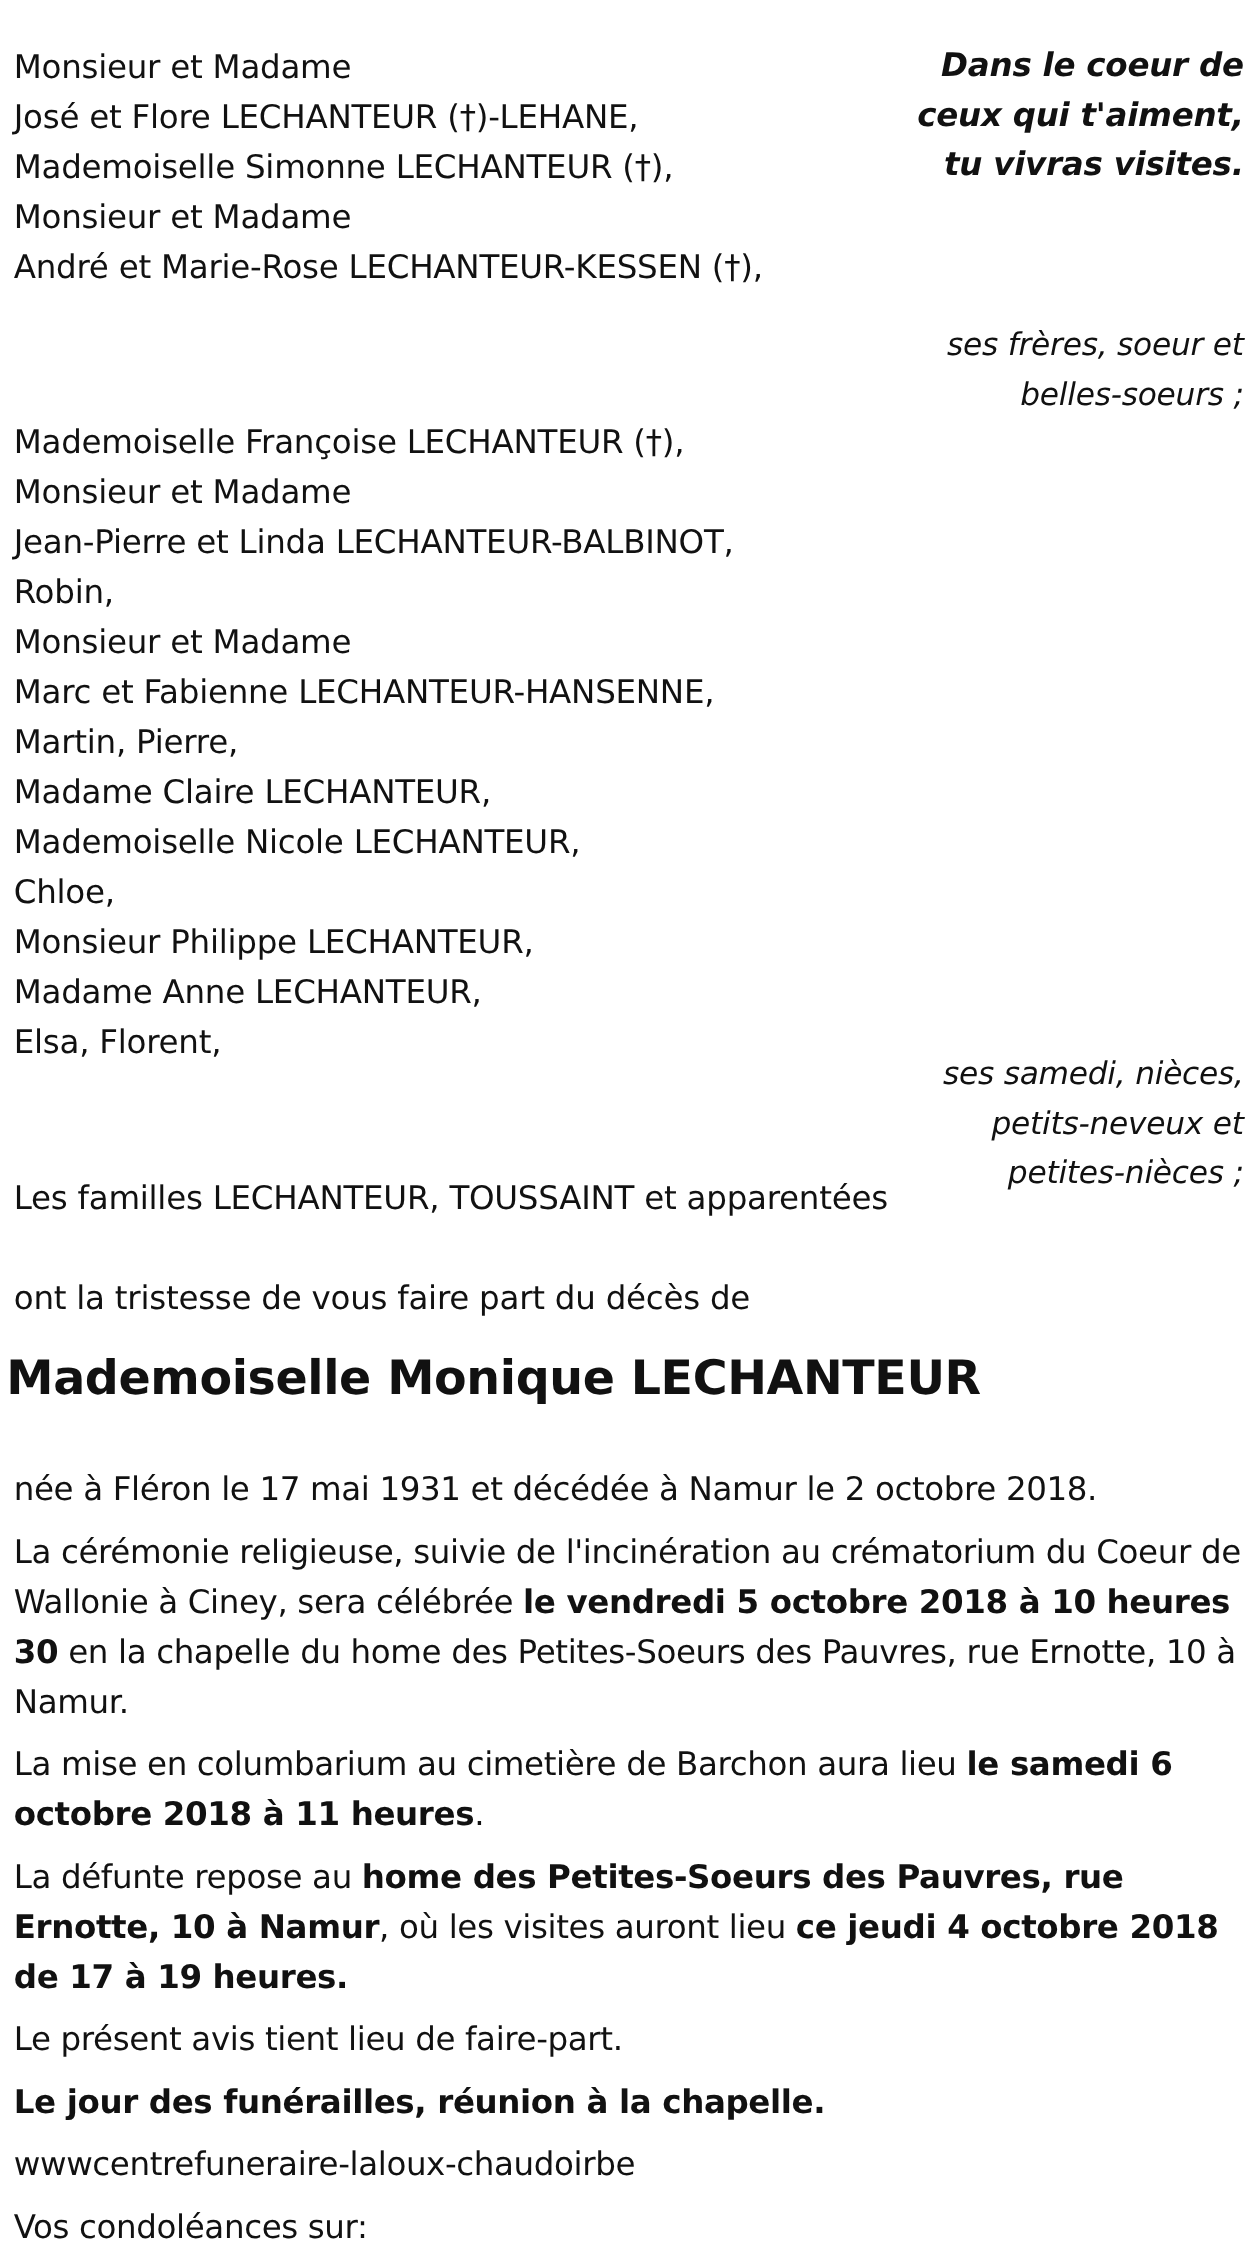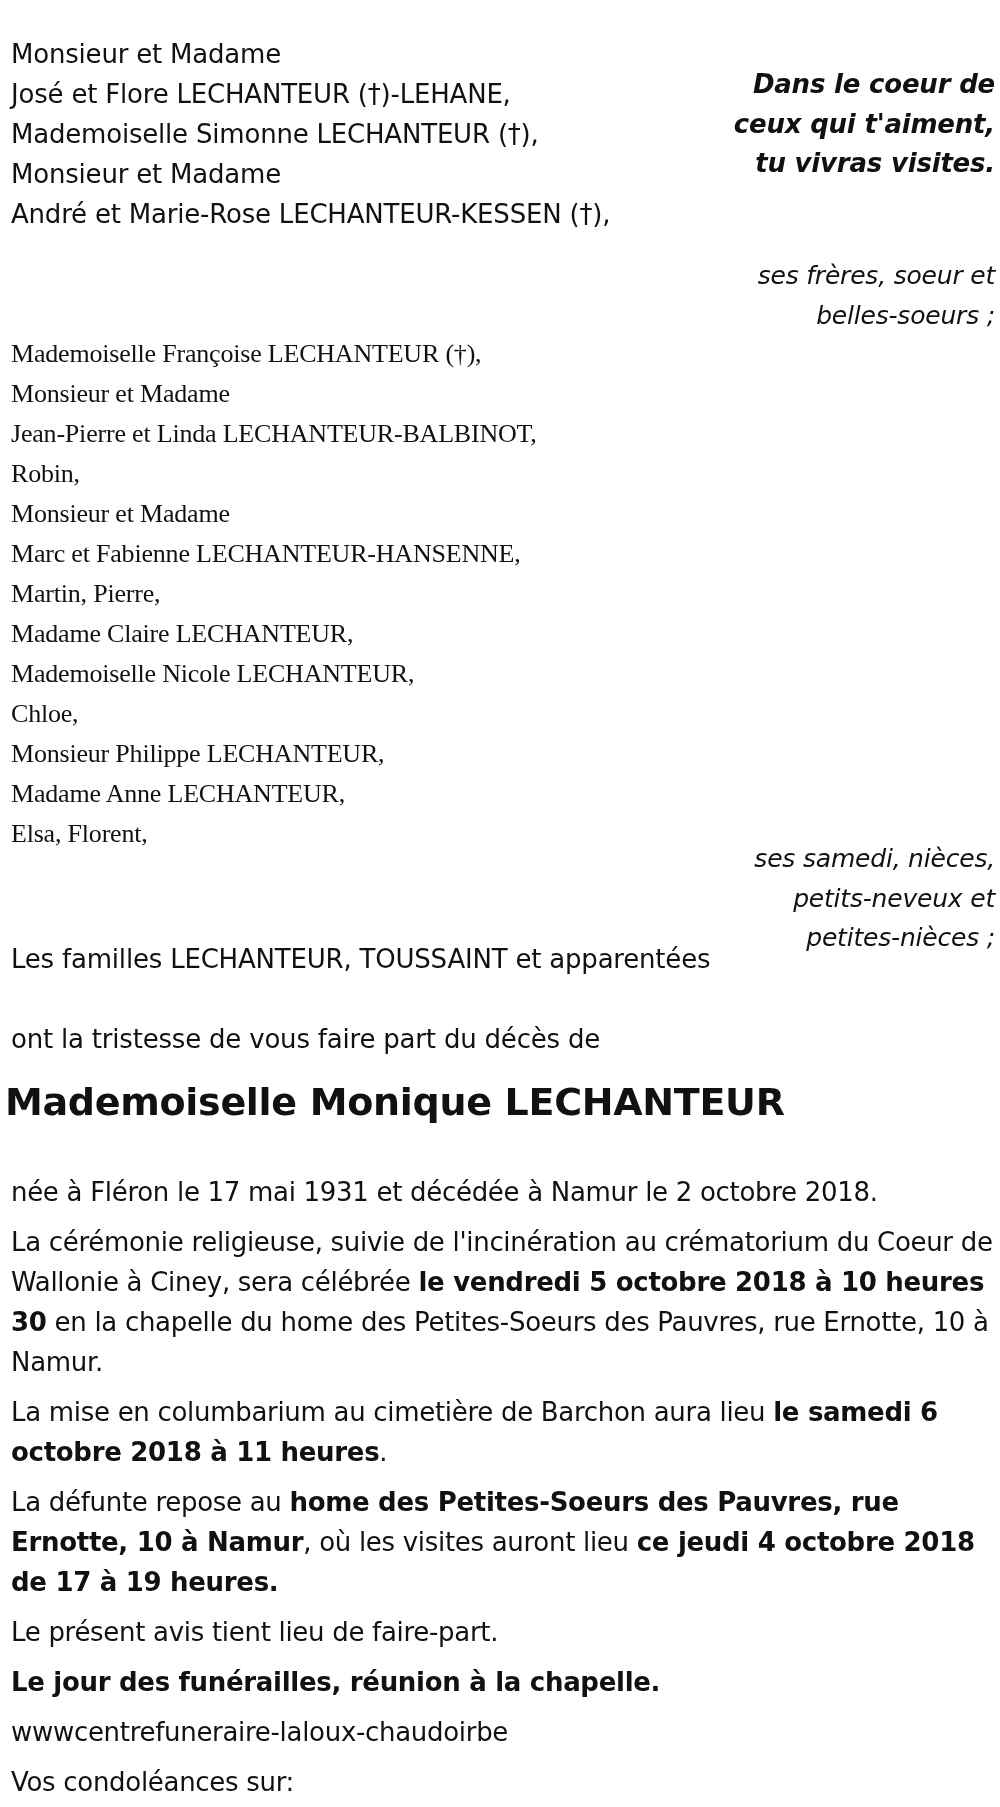--- a/index.html
+++ b/index.html
@@ -22,39 +22,39 @@
   }
   .body-text { position: absolute; left: 11px; top: 1172px; width: 985px; line-height: 40px; letter-spacing: -0.3px; }
   .body-text p { margin: 0 0 10px 0; }
   b { font-weight: bold; }
 </style>
 </head>
 <body>
 
 <div class="top">
 
-  <div class="right quote" style="top:0px;margin-top:31px;">
+  <div class="right quote" style="top:0px;">
     <span class="line">Dans le coeur de</span>
     <span class="line">ceux qui t'aiment,</span>
     <span class="line">tu vivras visites.</span>
   </div>
 
   <div class="left" style="top:0px;">
     <span class="line">Monsieur et Madame</span>
     <span class="line">José et Flore LECHANTEUR (†)-LEHANE,</span>
     <span class="line">Mademoiselle Simonne LECHANTEUR (†),</span>
     <span class="line">Monsieur et Madame</span>
     <span class="line">André et Marie-Rose LECHANTEUR-KESSEN (†),</span>
   </div>
   <div class="right" style="top:222px;">
     <span class="line">ses frères, soeur et</span>
     <span class="line">belles-soeurs ;</span>
   </div>
 
-  <div class="left" style="top:300px;font-family:Liberation Serif, serif;">
+  <div class="left" style="top:300px;">
     <span class="line">Mademoiselle Françoise LECHANTEUR (†),</span>
     <span class="line">Monsieur et Madame</span>
     <span class="line">Jean-Pierre et Linda LECHANTEUR-BALBINOT,</span>
     <span class="line">Robin,</span>
     <span class="line">Monsieur et Madame</span>
     <span class="line">Marc et Fabienne LECHANTEUR-HANSENNE,</span>
     <span class="line">Martin, Pierre,</span>
     <span class="line">Madame Claire LECHANTEUR,</span>
     <span class="line">Mademoiselle Nicole LECHANTEUR,</span>
     <span class="line">Chloe,</span>

